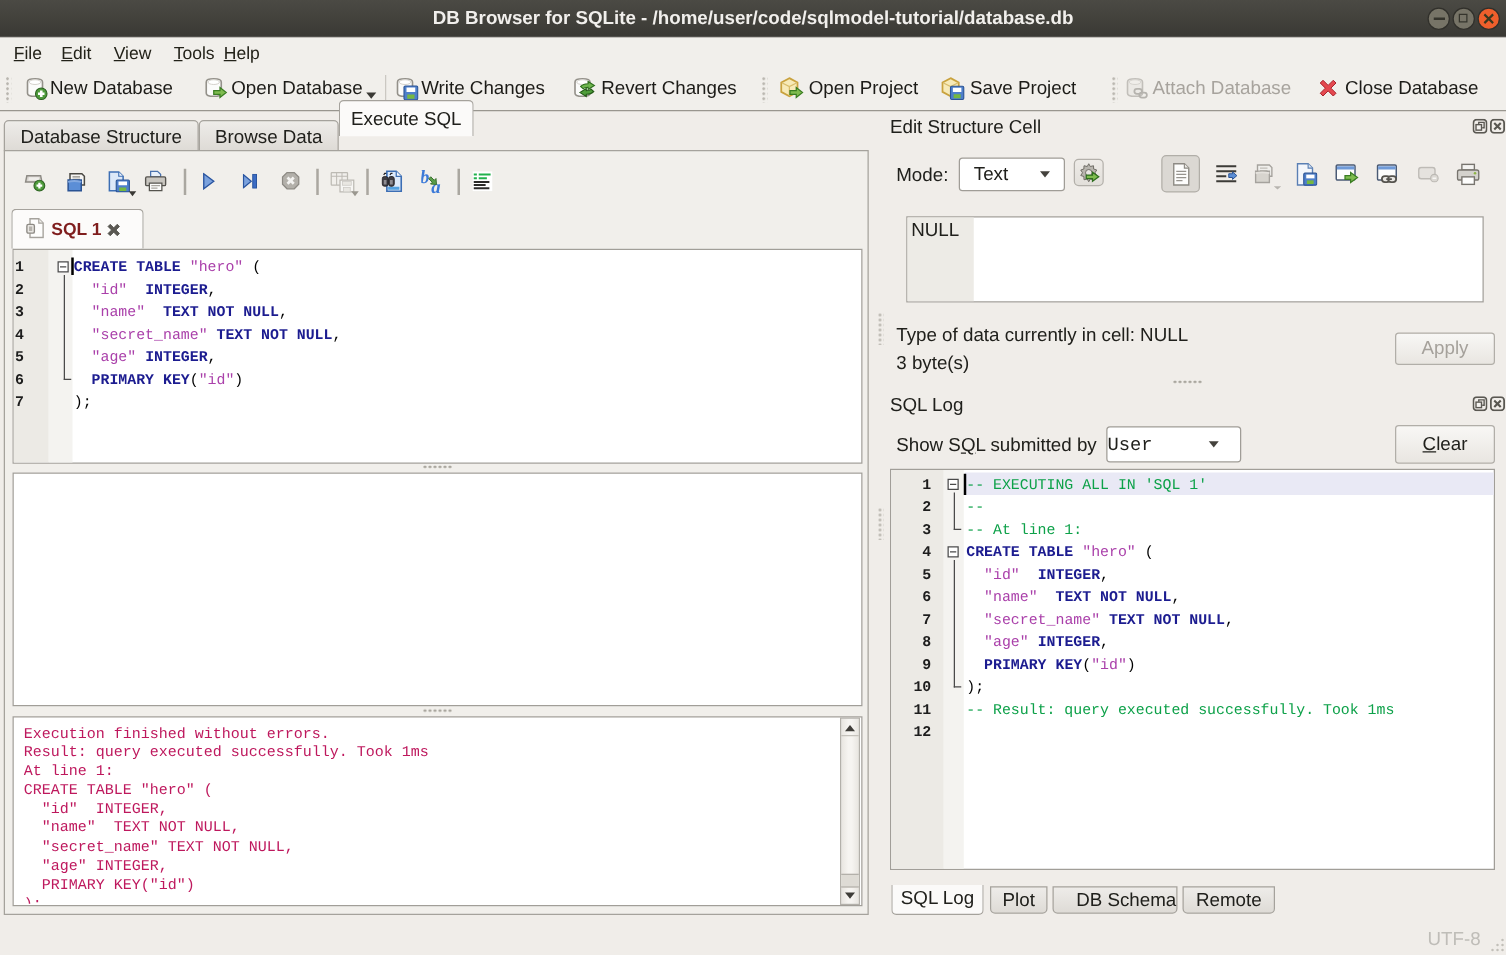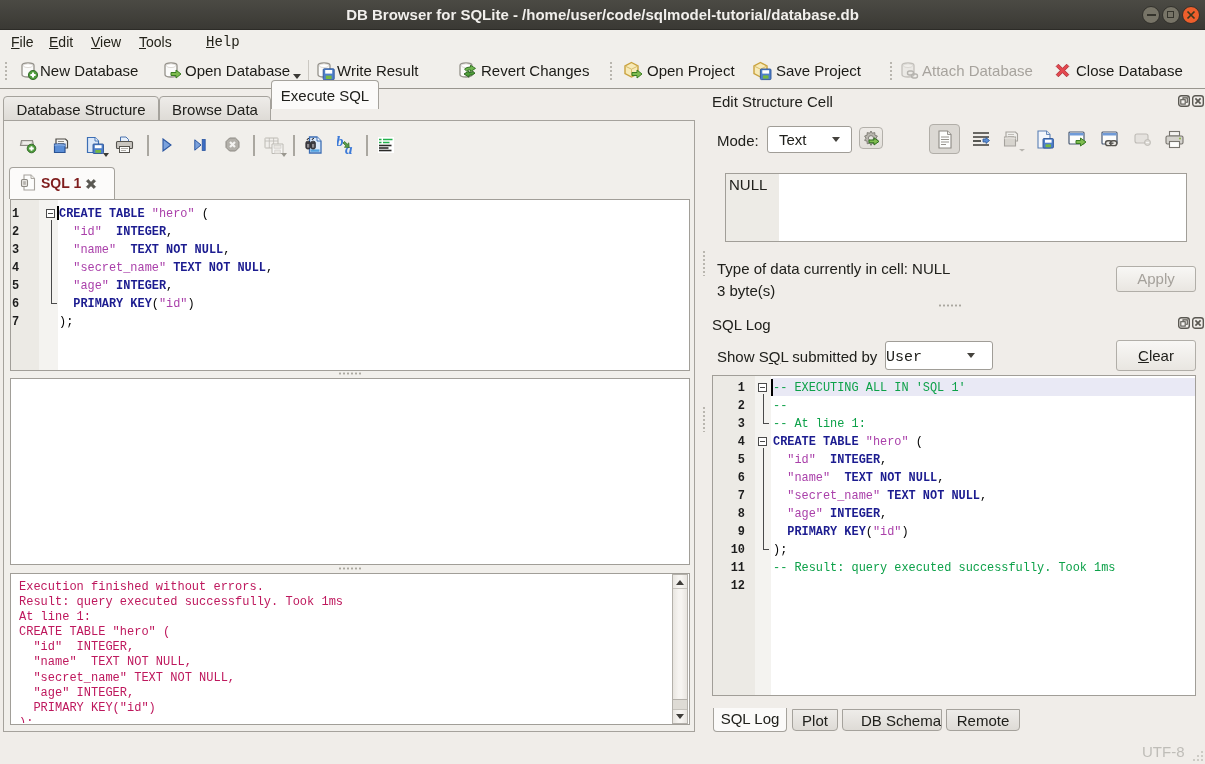--- a/index.html
+++ b/index.html
@@ -74,28 +74,28 @@
   <div class="winbtn" style="left:1182px; background:#ee5f2c;"></div>
   <svg class="abs" style="left:1185px; top:9px;" width="12" height="12" viewBox="0 0 12 12">
     <path d="M2.5 2.5 L9.5 9.5 M9.5 2.5 L2.5 9.5" stroke="#39381f" stroke-width="1.7"></path>
   </svg>
 </div>
 <div class="abs" id="menubar">
   <span style="left:11px;"><u>F</u>ile</span>
   <span style="left:49px;"><u>E</u>dit</span>
   <span style="left:91px;"><u>V</u>iew</span>
   <span style="left:139px;"><u>T</u>ools</span>
-  <span style="left:206px;font-family:Liberation Mono, monospace;"><u>H</u>elp</span>
+  <span style="left:179px;"><u>H</u>elp</span>
 </div>
 <div class="abs" id="toolbar">
   <div class="grip" style="left:4px;"></div>
   <span class="tlabel" style="left:40px;">New Database</span>
   <span class="tlabel" style="left:185px;">Open Database</span>
   <div class="tsep" style="left:308px;"></div>
-  <span class="tlabel" style="left:337px;">Write Result</span>
+  <span class="tlabel" style="left:337px;">Write Changes</span>
   <span class="tlabel" style="left:481px;">Revert Changes</span>
   <div class="grip" style="left:609px;"></div>
   <span class="tlabel" style="left:647px;">Open Project</span>
   <span class="tlabel" style="left:776px;">Save Project</span>
   <div class="grip" style="left:889px;"></div>
   <span class="tlabel" style="left:922px; color:#a7a39d;">Attach Database</span>
   <span class="tlabel" style="left:1076px;">Close Database</span>
 </div>
 
 <svg class="abs" style="left:19px; top:61px;" width="20" height="20" viewBox="0 0 20 20">

